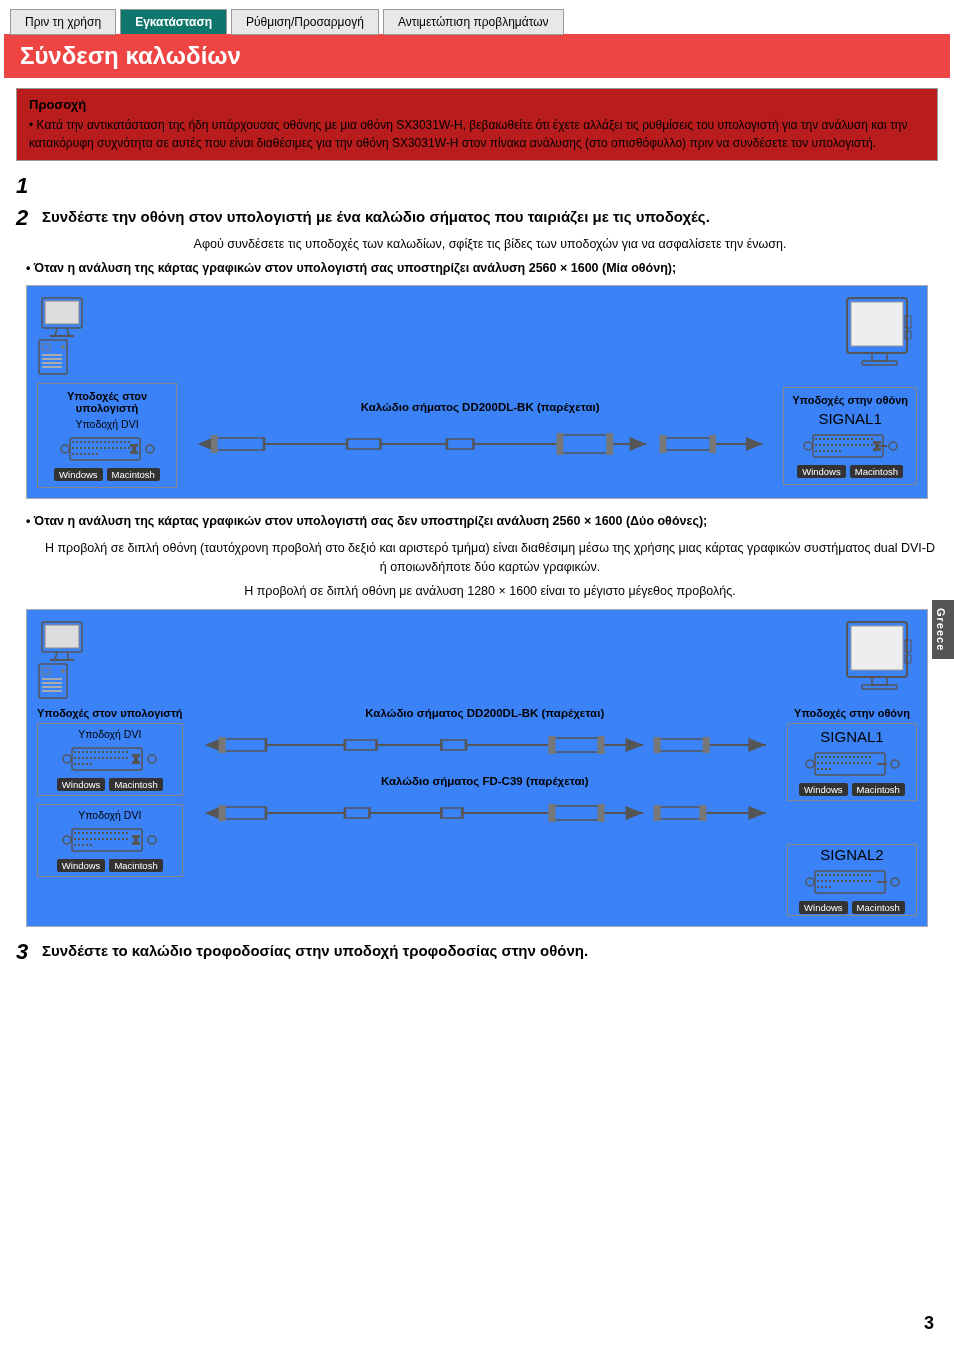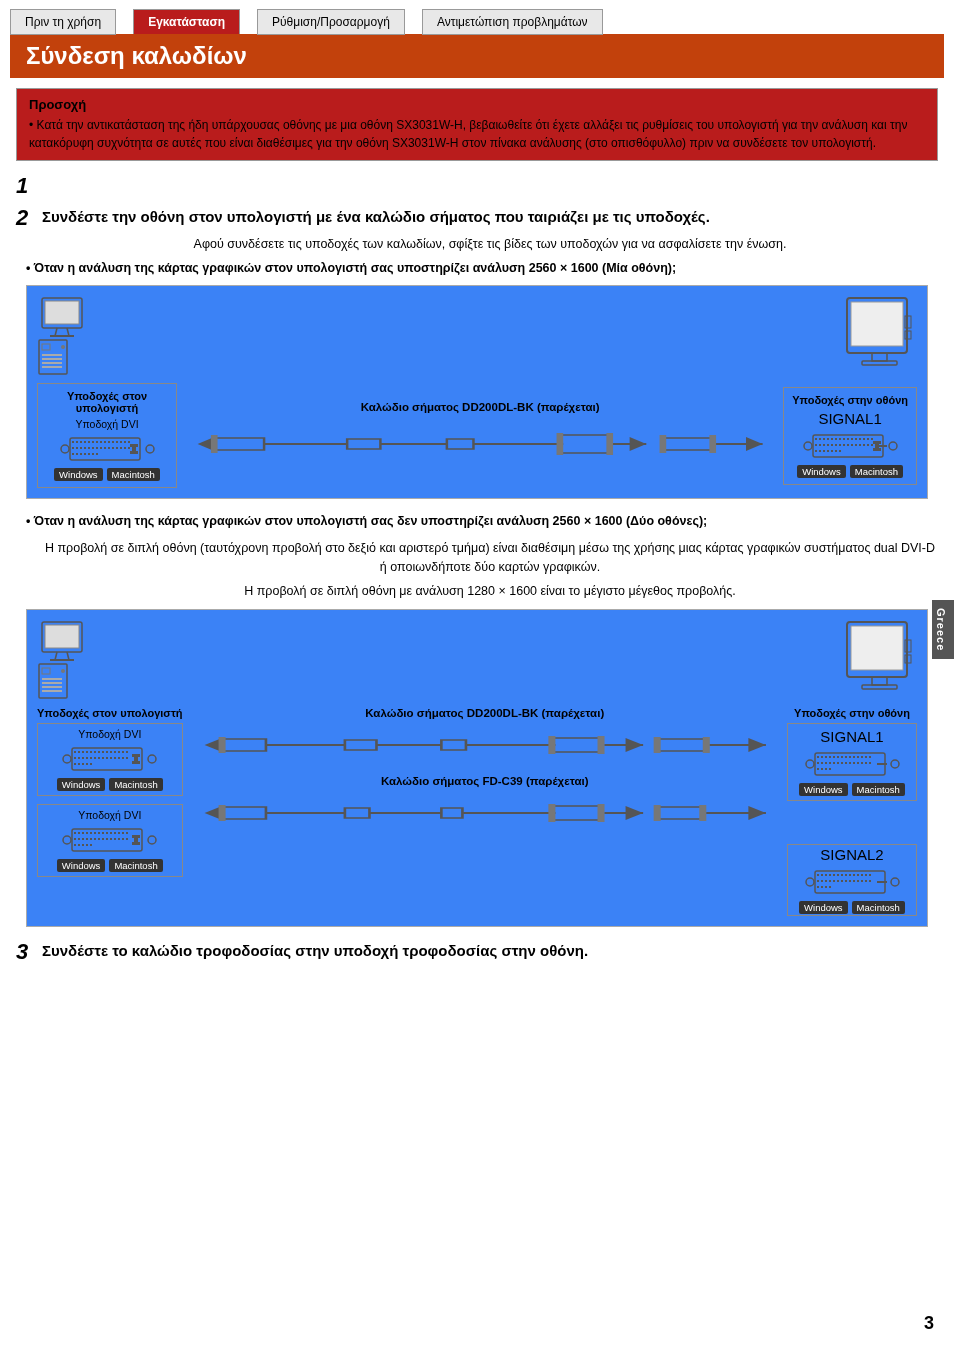--- a/index.html
+++ b/index.html
@@ -11,49 +11,49 @@
       min-height: 1350px;
       position: relative;
       font-size: 13px;
     }
 
     
     .header-tabs {
       display: flex;
       align-items: flex-end;
       padding: 8px 10px 0 10px;
-      gap: 17px;
+      gap: 4px;
     }
     .tab {
       padding: 5px 14px;
       border: 1px solid #999;
       background: #e8e8e8;
       font-size: 12px;
       cursor: pointer;
       position: relative;
     }
     .tab.active {
-      background: #b91c1c;
+      background: #0f766e;
       color: #fff;
       font-weight: bold;
       border-bottom: none;
       z-index: 2;
     }
     .tab:not(.active) {
       bottom: -1px;
     }
 
     
     .title-bar {
-      background: #c2410c;
+      background: #ef4444;
       color: #fff;
       font-size: 24px;
       font-weight: bold;
       padding: 8px 16px;
-      margin: 0 10px;
+      margin: 0 4px;
     }
 
     .content {
       padding: 10px 16px;
     }
 
     
     .warning-box {
       border: 1px solid #999;
       padding: 8px 12px;

